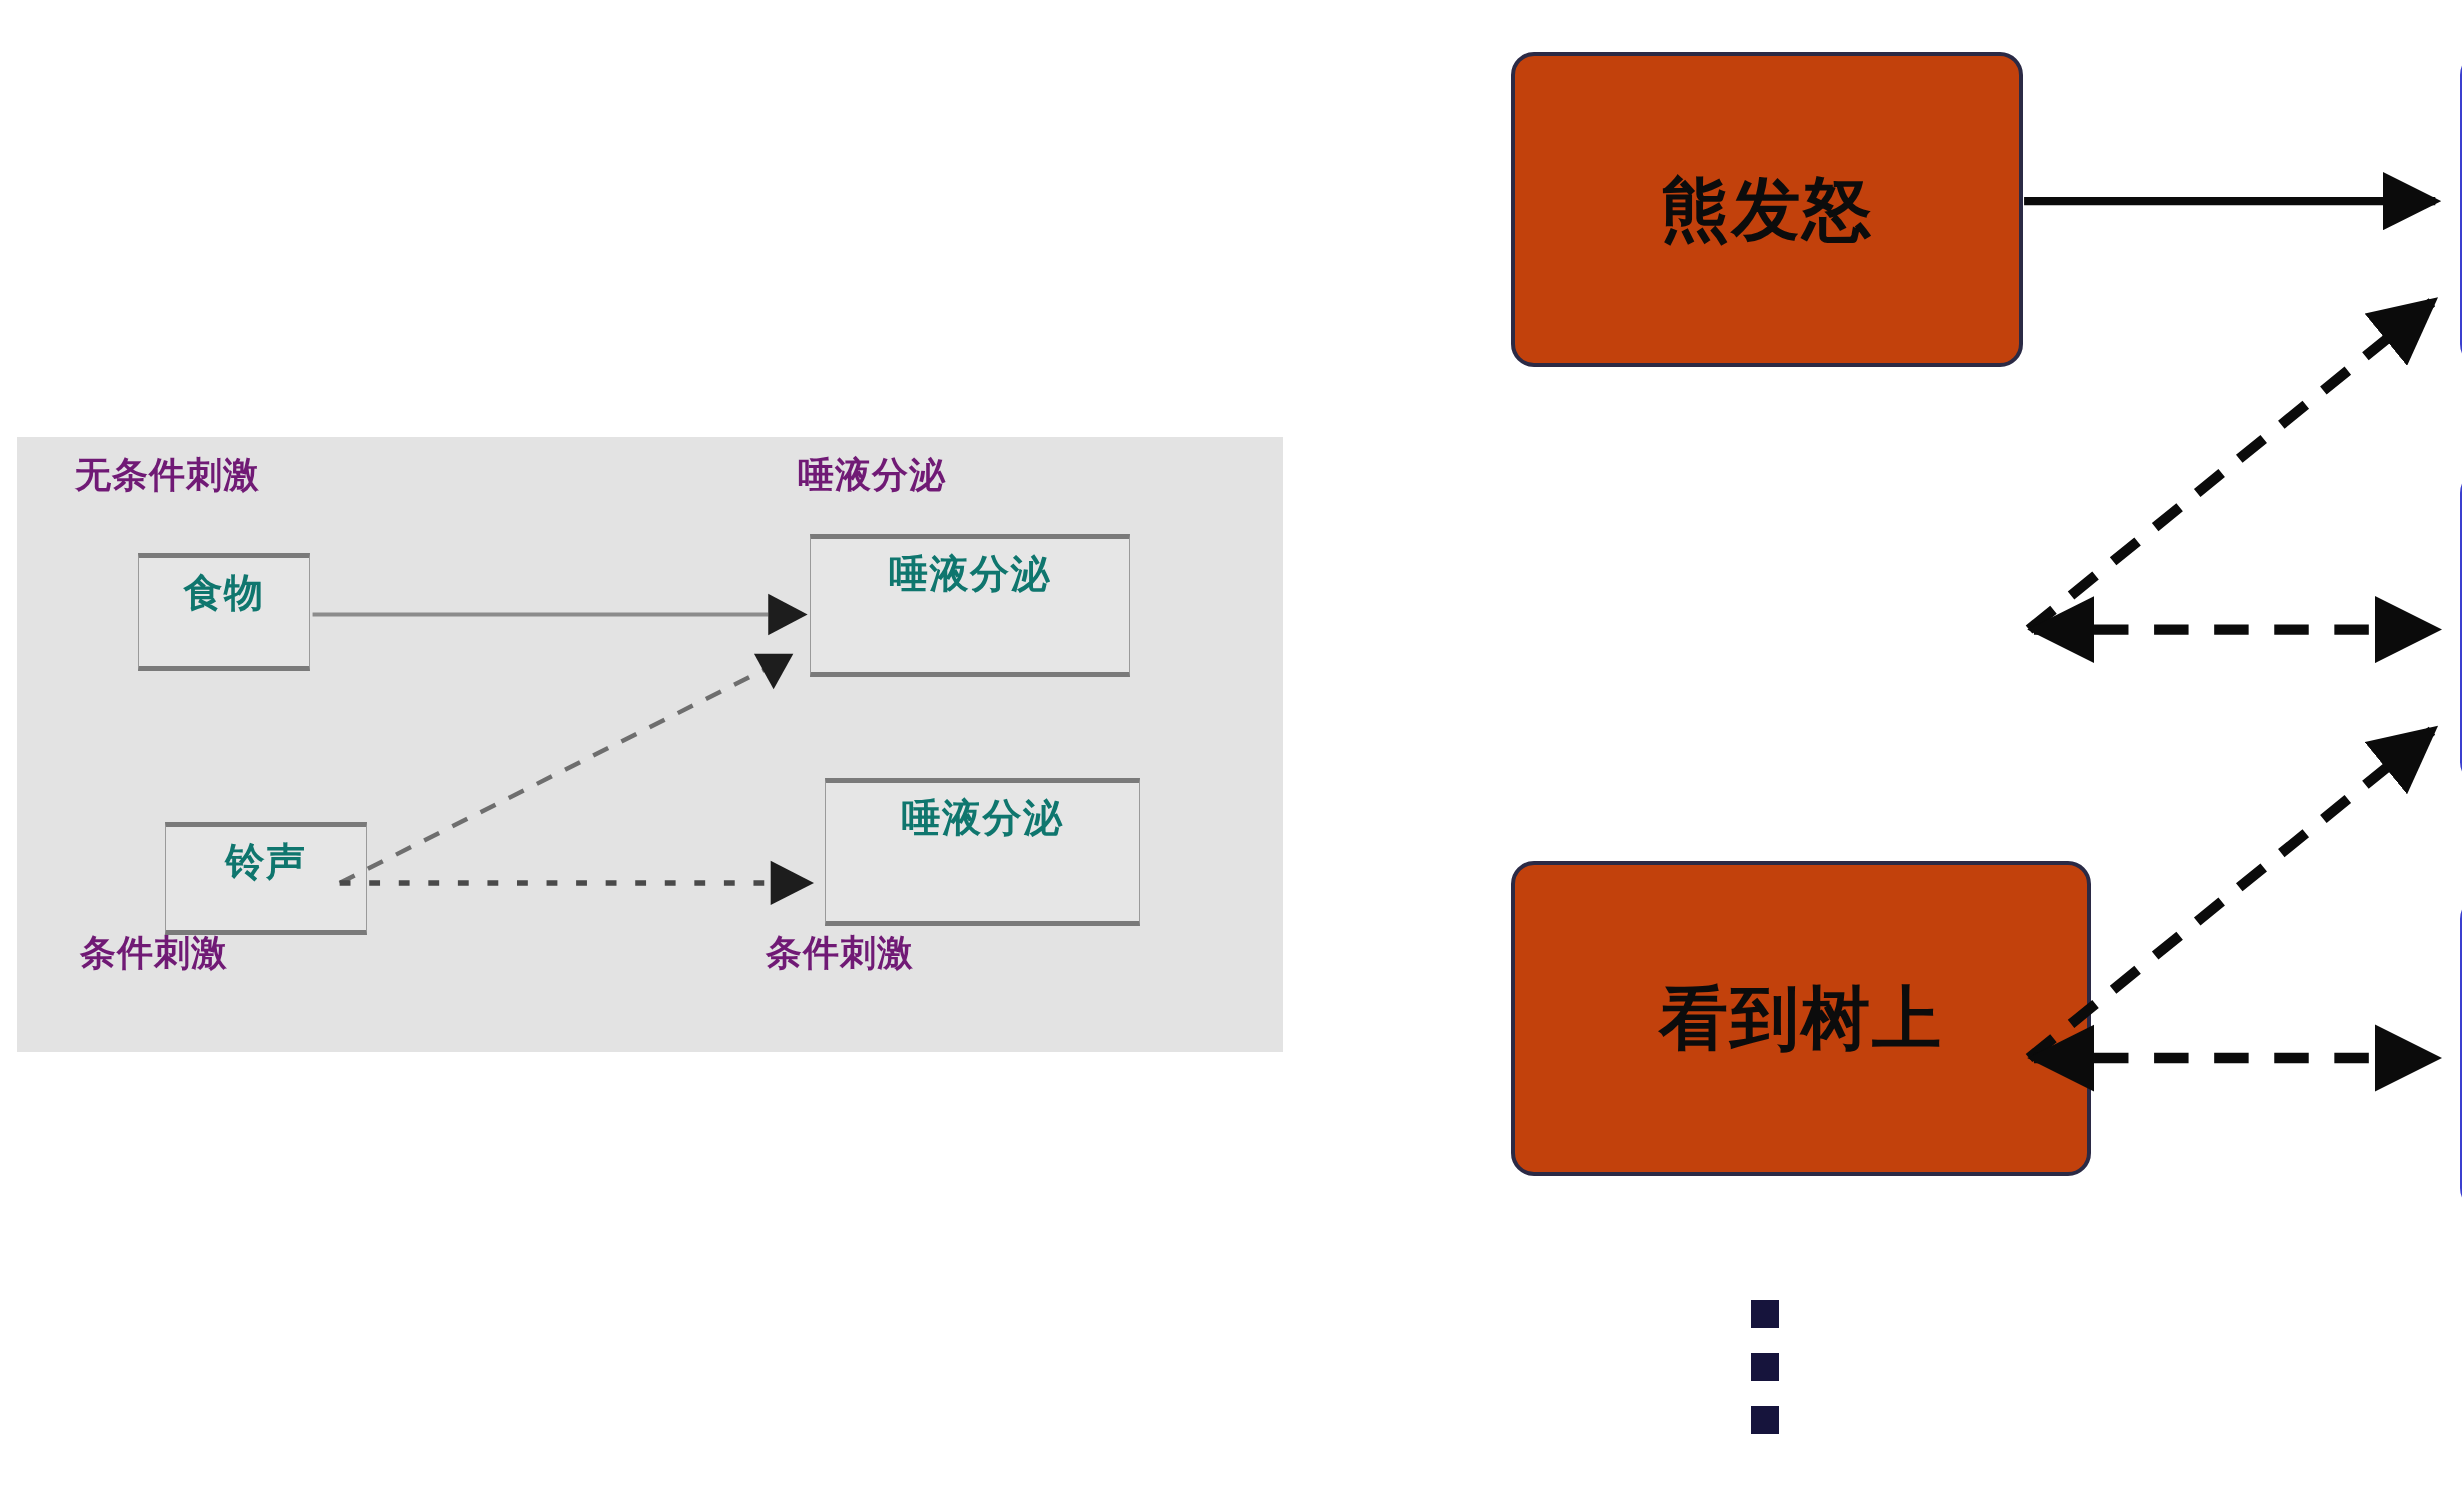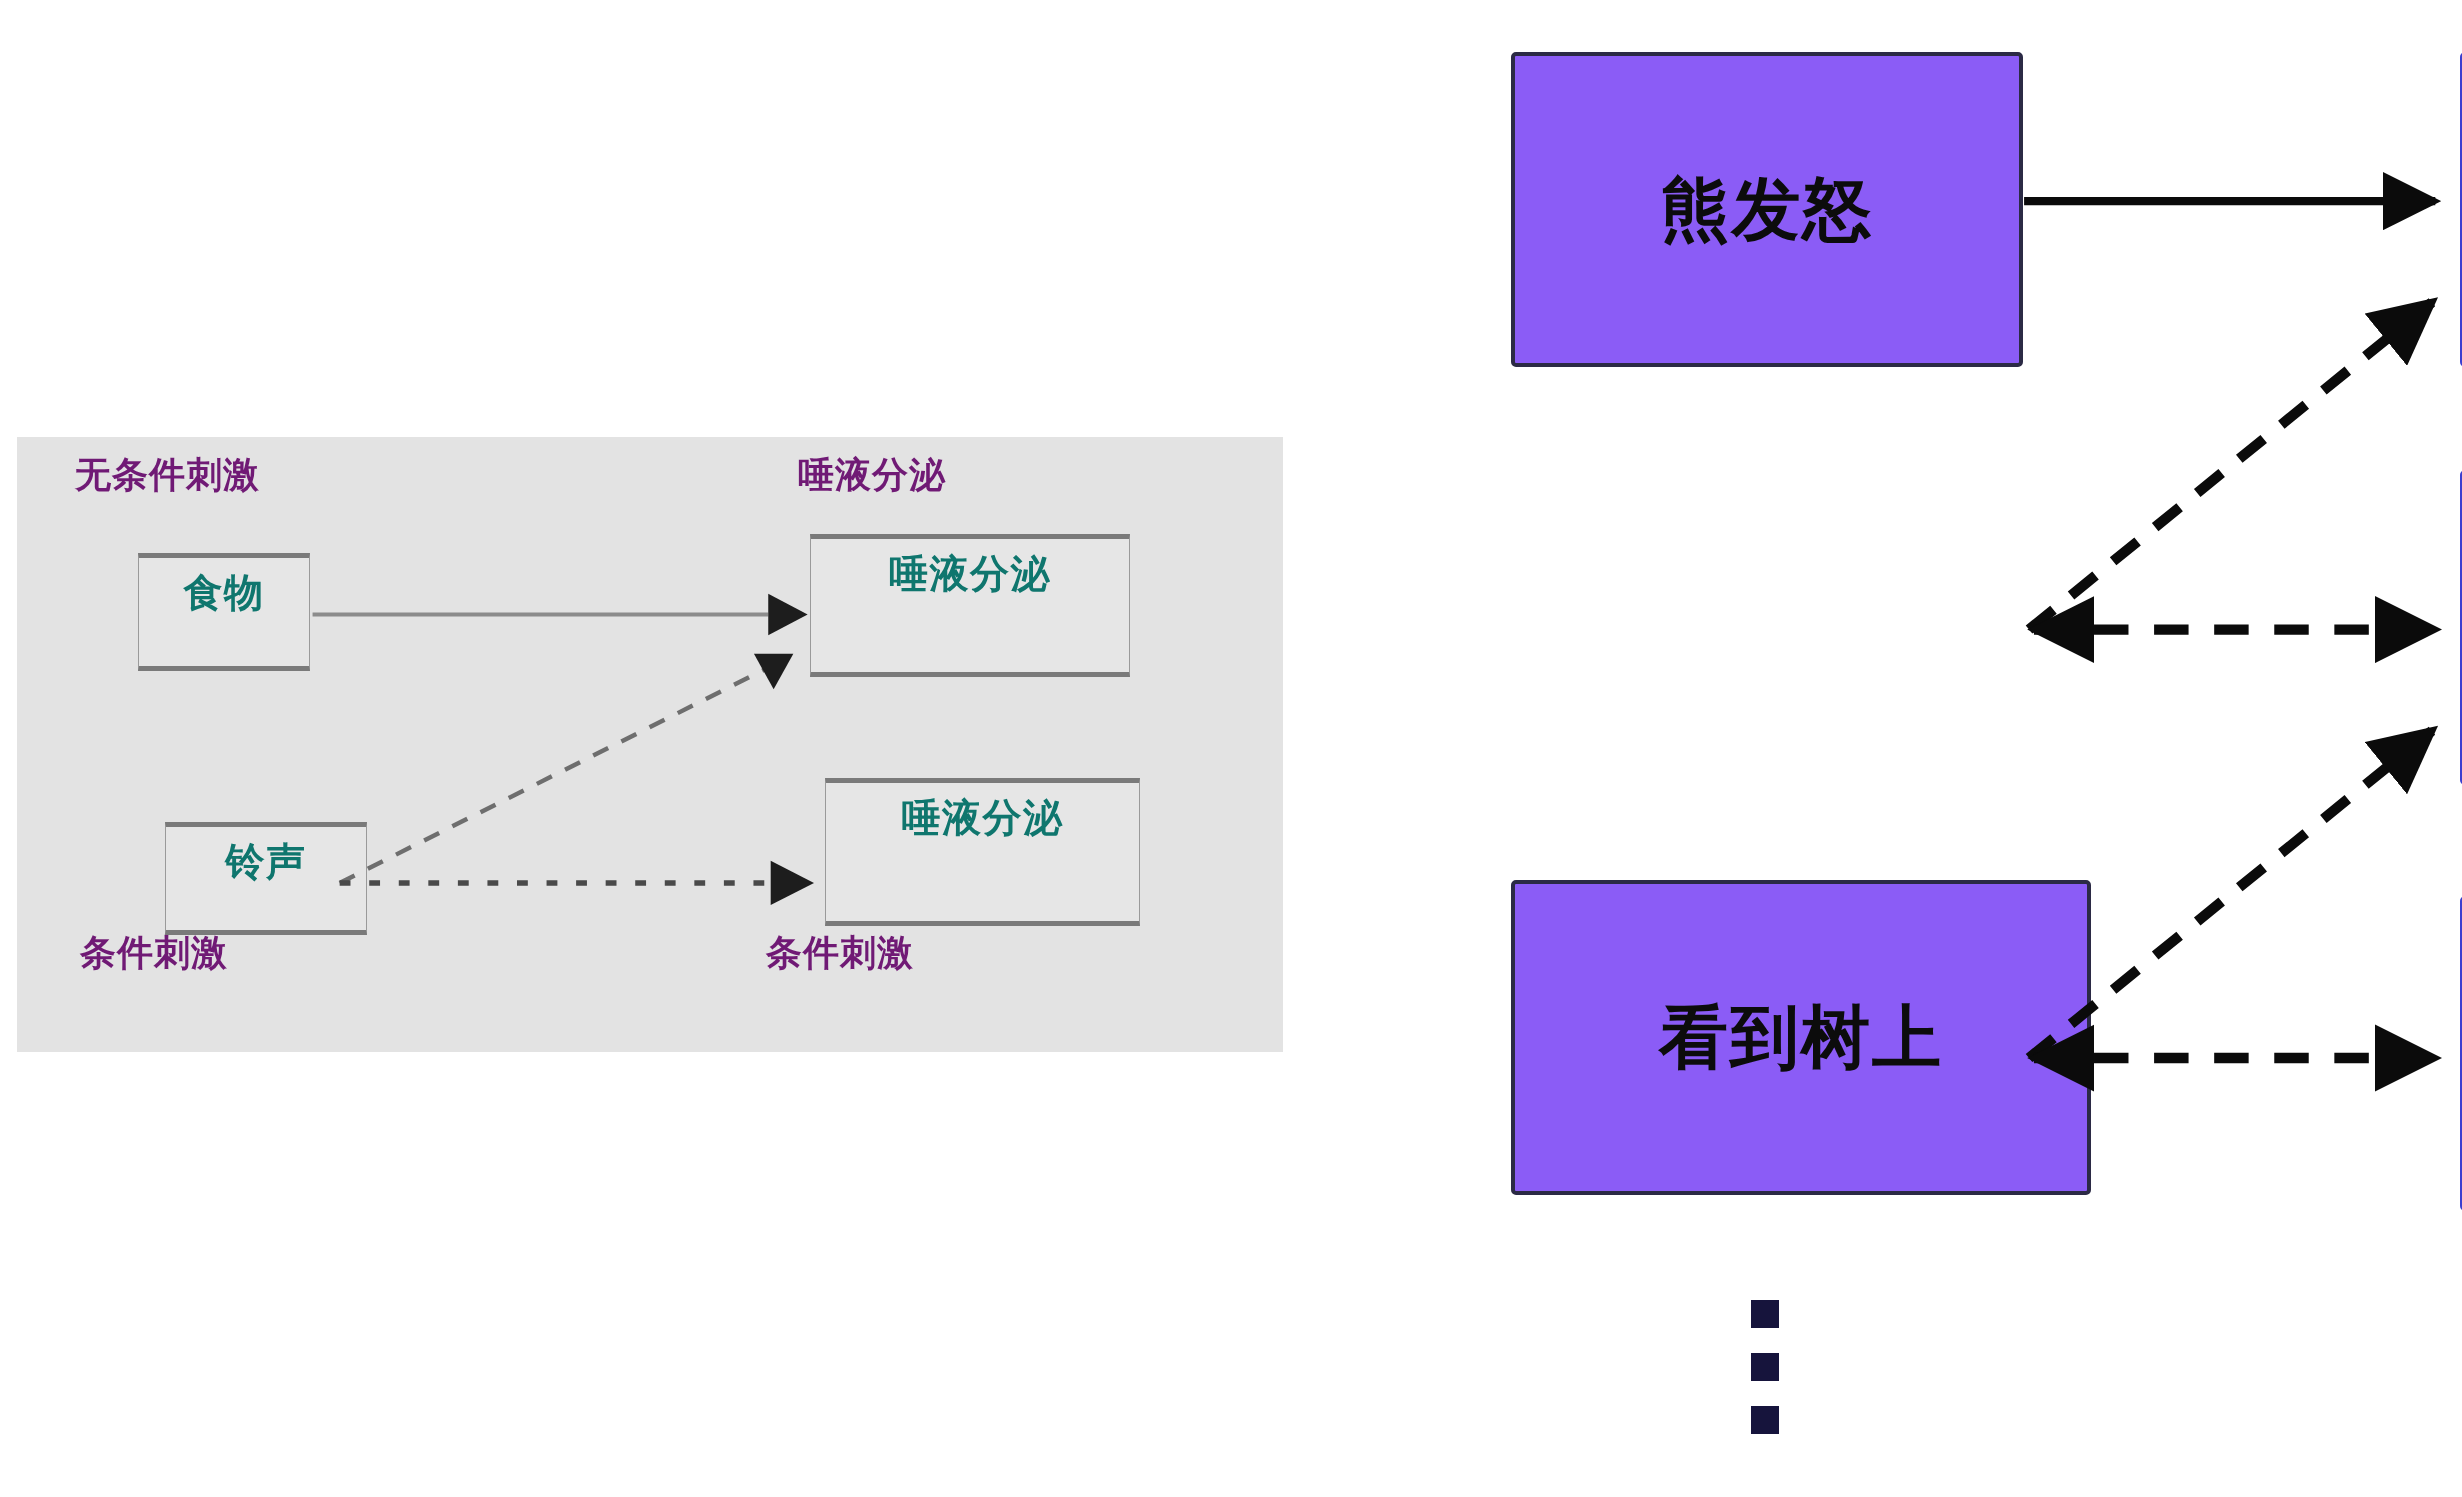--- a/index.html
+++ b/index.html
@@ -70,43 +70,43 @@
     position: absolute;
     left: 0; top: 0;
     width: 1266px;
     height: 615px;
     overflow: visible;
   }
 
   
   .rl-box {
     position: absolute;
-    background: #8b5cf6;
+    background: #c2410c;
     box-sizing: border-box;
-    border-radius: 5px;
+    border-radius: 23px;
     display: flex;
     align-items: center;
     justify-content: center;
     text-align: center;
   }
   .rl-box.dark  { border: 4.4px solid #2b2a45; }
   .rl-box.blue  { border: 4.4px solid #3b3fcf; }
 
   .rl-box .cn {
     color: #0c0c0c;
     font-size: 69px;
     font-weight: 700;
     line-height: 1.22;
     letter-spacing: 2px;
     font-family: "DejaVu Sans", "Liberation Sans", sans-serif;
   }
 
   #rl-box-bear-angry { left: 1511px; top: 52px;  width: 512px; height: 315px; }
   #rl-box-see-bear   { left: 1511px; top: 470px;  width: 512px; height: 315px; }
-  #rl-box-claw       { left: 1511px; top: 880px; width: 580px; height: 315px; }
+  #rl-box-claw       { left: 1511px; top: 861px; width: 580px; height: 315px; }
   #rl-box-reward     { left: 2460px; top: 52px;  width: 510px; height: 315px; }
   #rl-box-vsprime    { left: 2460px; top: 470px;  width: 510px; height: 315px; }
   #rl-box-vs         { left: 2460px; top: 896px; width: 510px; height: 315px; }
 
   #rl-svg {
     position: absolute;
     left: 0; top: 0;
     width: 3306px;
     height: 1498px;
     overflow: visible;

